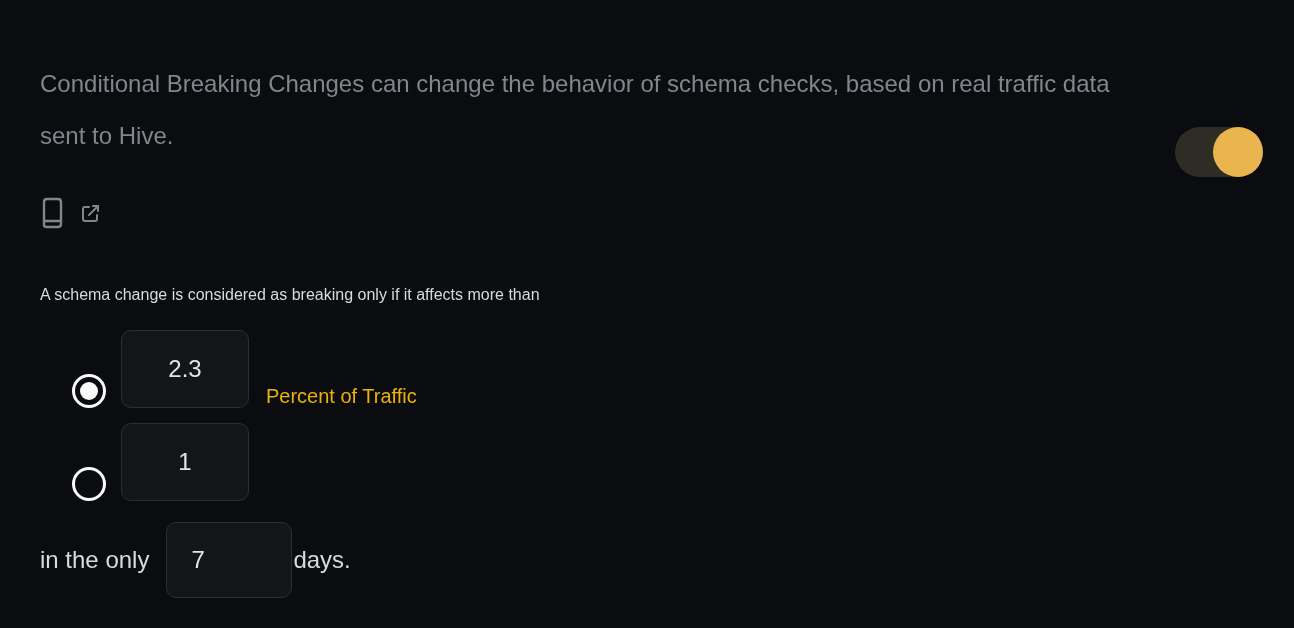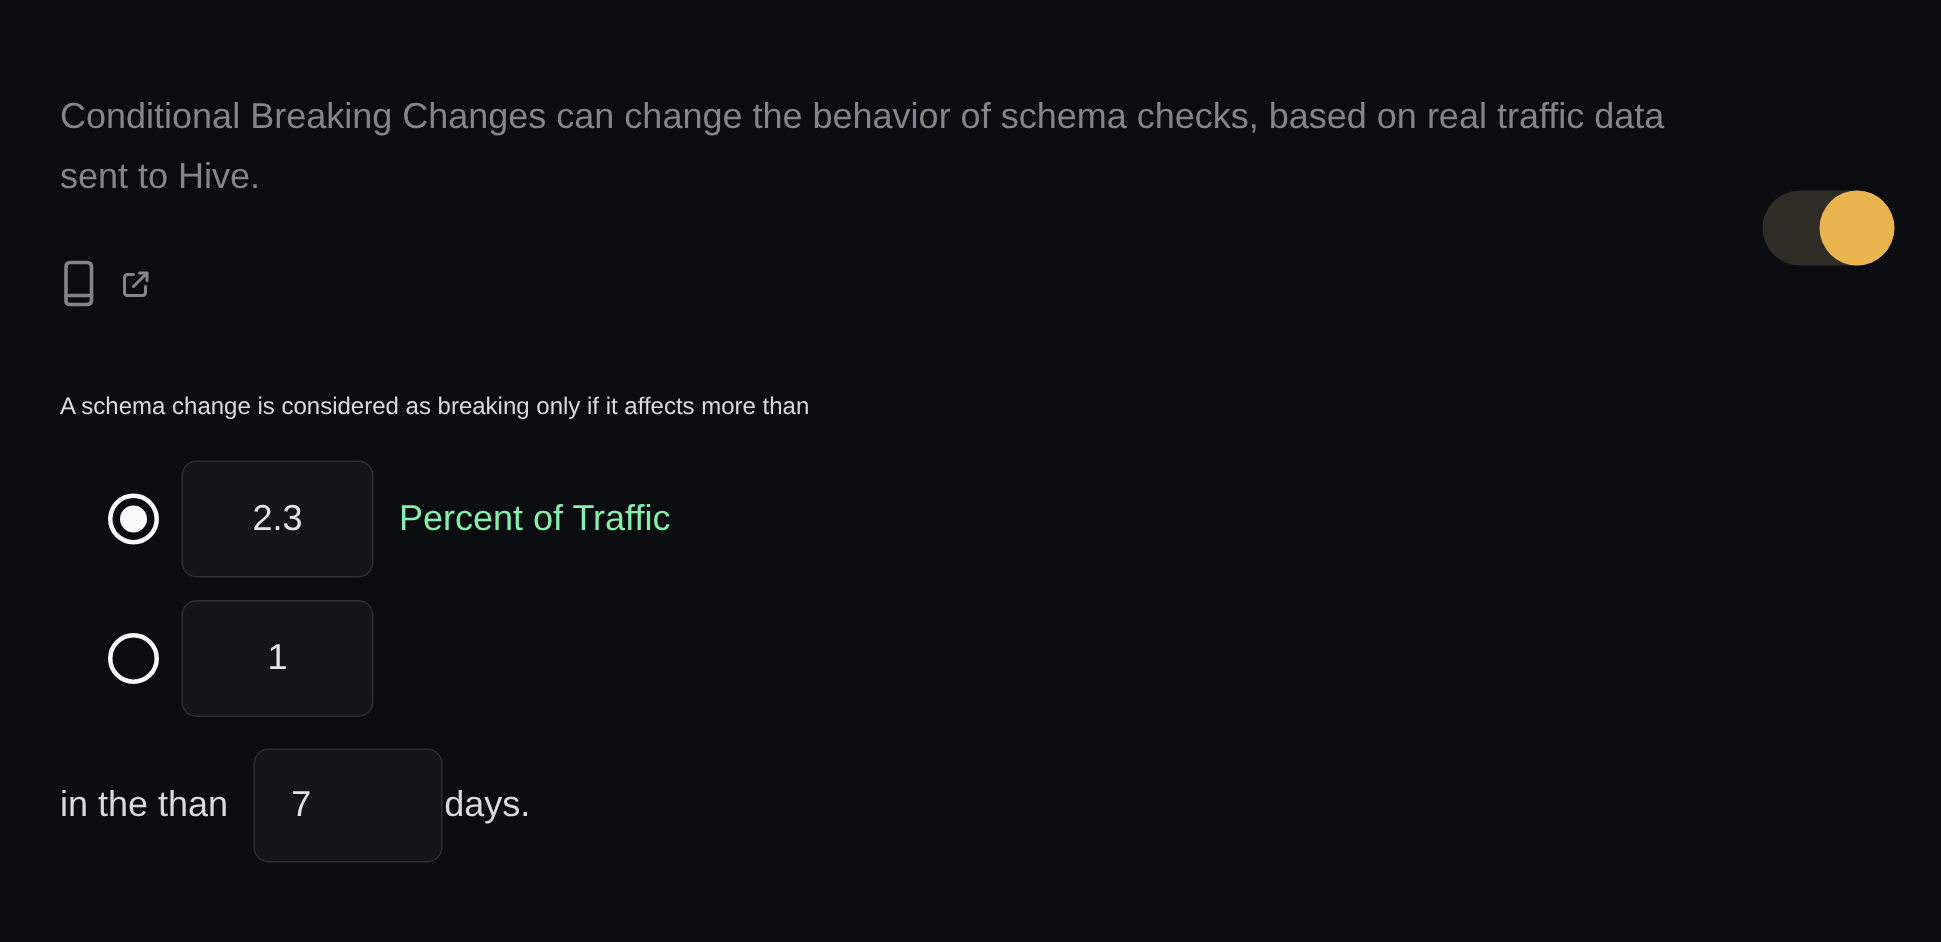--- a/index.html
+++ b/index.html
@@ -19,21 +19,21 @@
   .page-title {
     font-size: 28px;
     font-weight: 700;
     color: #eef0f2;
     letter-spacing: 0.2px;
     line-height: 36px;
   }
   .page-description {
     margin-top: 14px;
     font-size: 24px;
-    line-height: 40px;
+    line-height: 52px;
     color: #83858b;
     max-width: 1100px;
   }
   
   .toggle {
     position: absolute;
     top: 127px;
     right: 31px;
     width: 88px;
     height: 50px;
@@ -67,21 +67,21 @@
   .learn-more svg { display: block; }
   .intro {
     margin-top: 46px;
     font-size: 16px;
     line-height: 30px;
     color: #d9dadd;
   }
   
   .option-row {
     display: flex;
-    align-items: center;
+    align-items: flex-end;
     margin-left: 32px;
   }
   .option-row.first { margin-top: 20px; }
   .option-row.second { margin-top: 15px; }
   .radio {
     width: 34px;
     height: 34px;
     border: 3px solid #fafafa;
     border-radius: 50%;
     flex: 0 0 auto;
@@ -106,22 +106,22 @@
     border: 1px solid #2c2e32;
     border-radius: 10px;
     color: #e3e4e7;
     font-family: "Liberation Sans", "DejaVu Sans", sans-serif;
     font-size: 24px;
     text-align: center;
     outline: none;
   }
   .option-label {
     margin-left: 17px;
-    font-size: 24px;
-    color: #86efac;
+    font-size: 20px;
+    color: #eab308;
   }
   
   .period-row {
     display: flex;
     align-items: center;
     margin-top: 21px;
   }
   .period-text {
     font-size: 24px;
     color: #d9dadd;
@@ -177,18 +177,18 @@
     <input class="num-input" type="text" value="2.3" style="">
     <span class="option-label">Percent of Traffic</span>
   </div>
 
   <div class="option-row second">
     <span class="radio" role="radio" aria-checked="false"></span>
     <input class="num-input" type="text" value="1" style="">
   </div>
 
   <div class="period-row">
-    <span class="period-text">in the than</span>
+    <span class="period-text">in the only</span>
     <input class="days-input" type="text" value="7" style="">
     <span class="period-text days-suffix">days.</span>
   </div>
 
 </div>
 
 </body></html>

